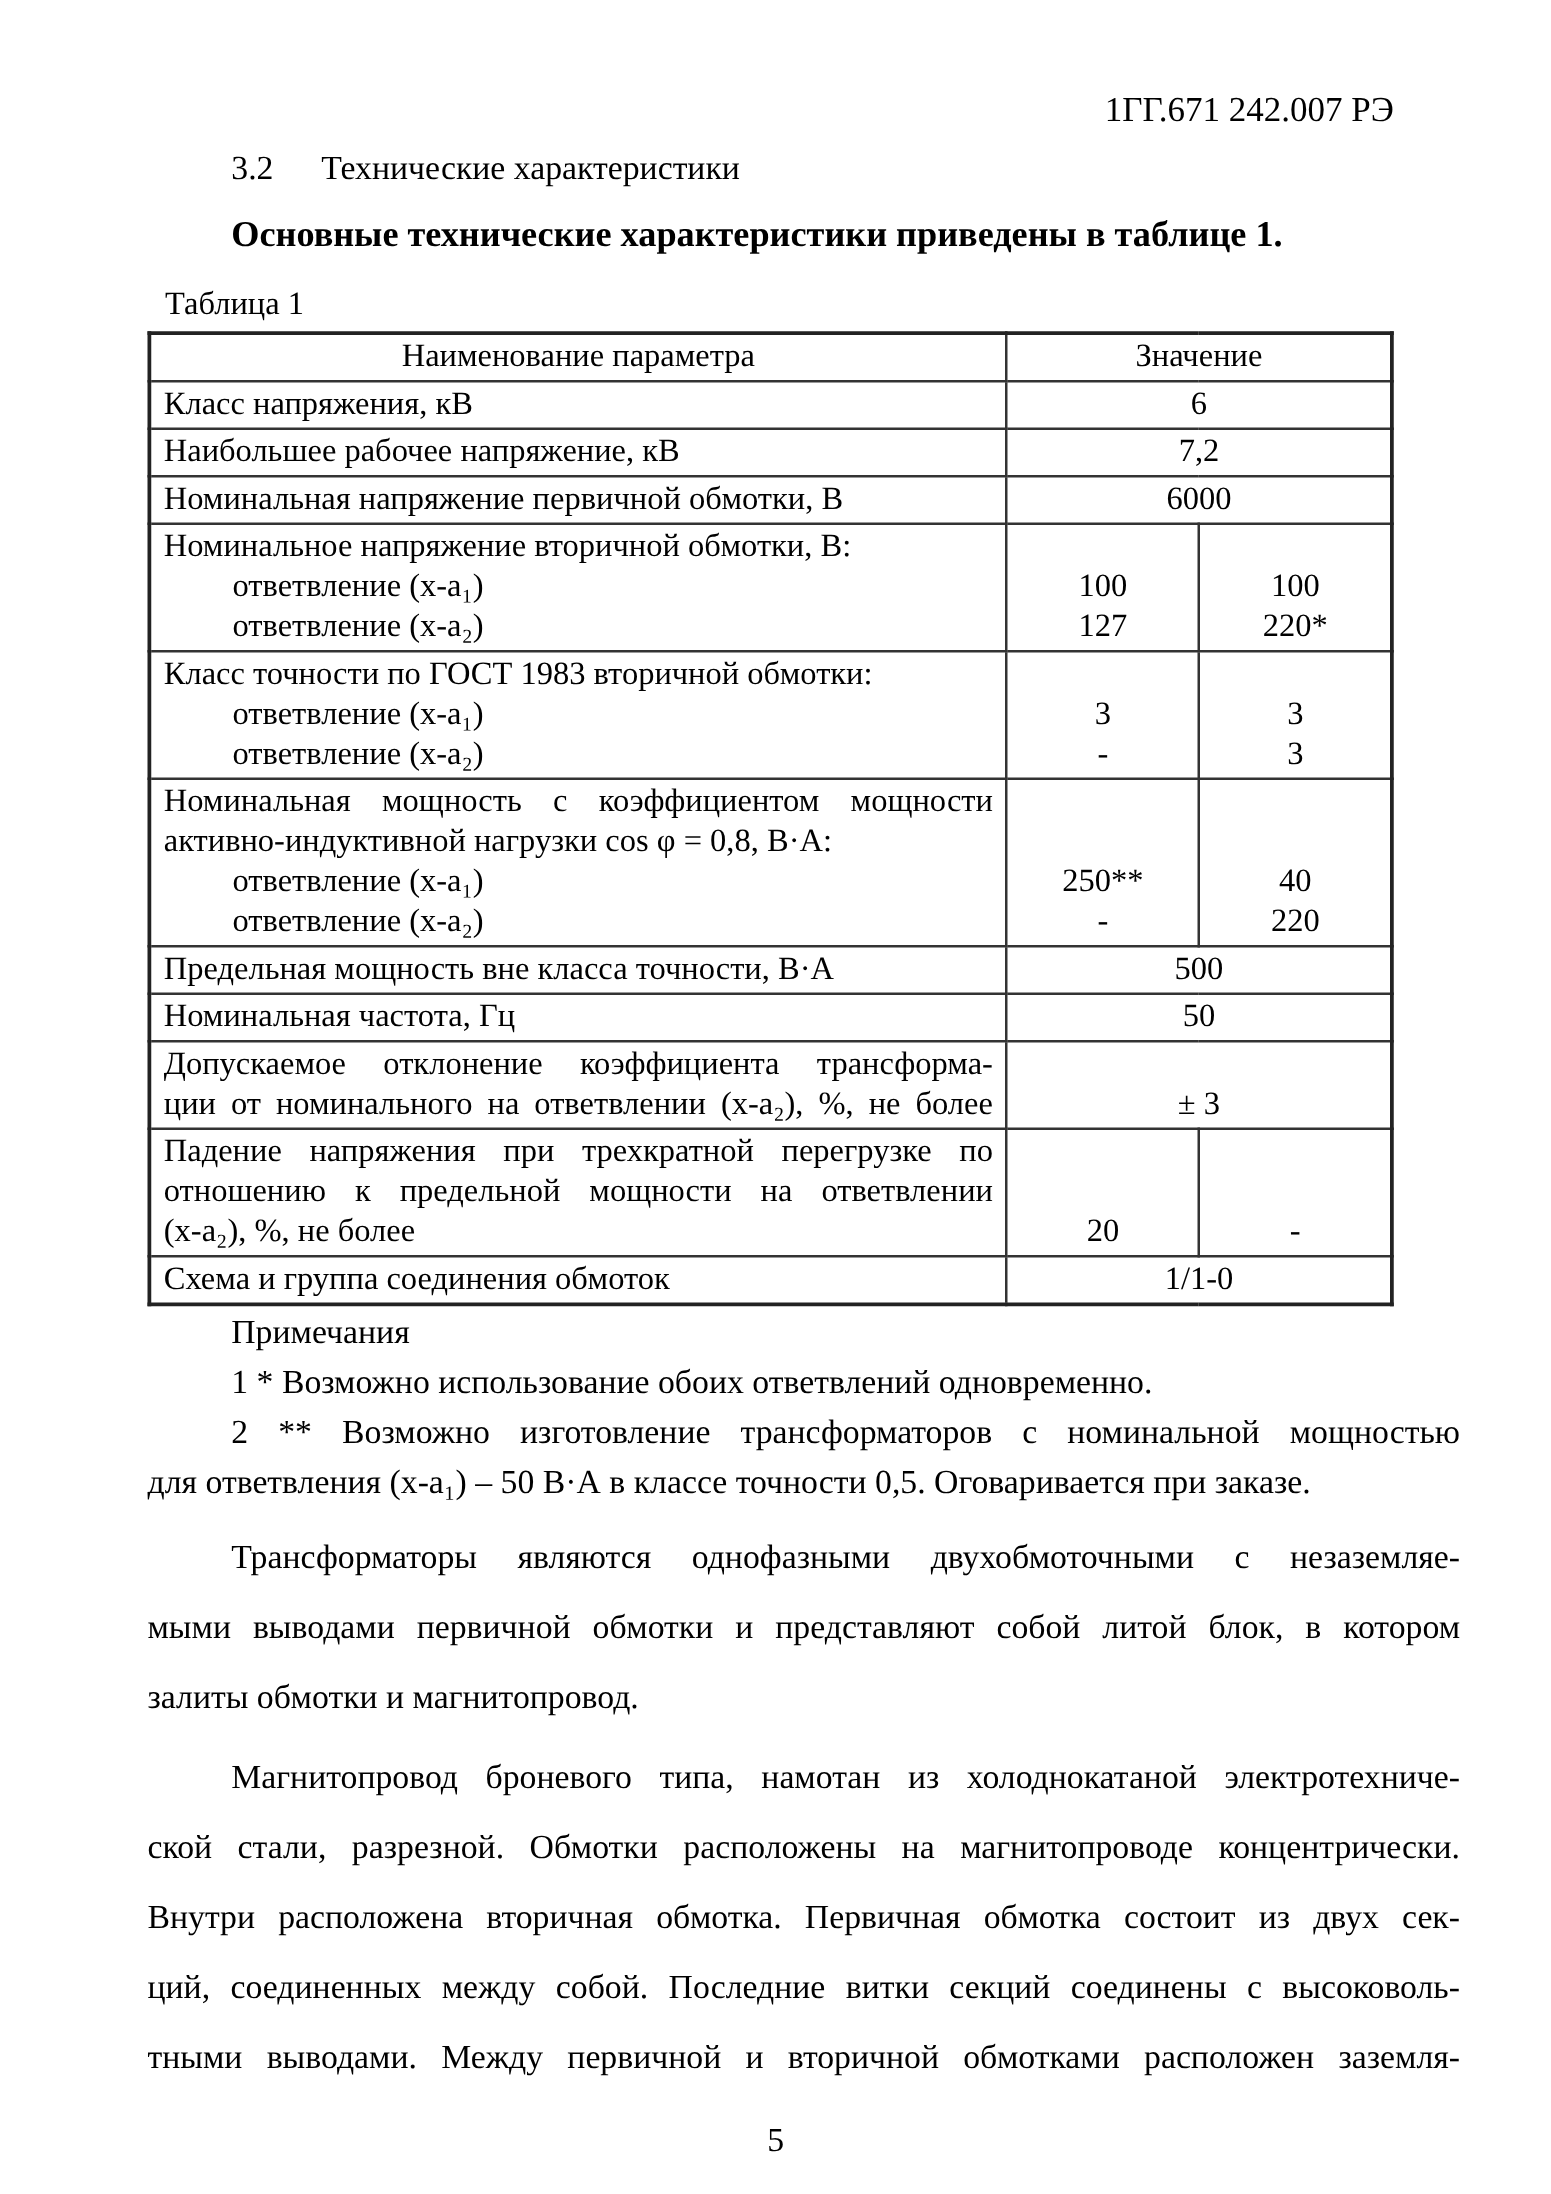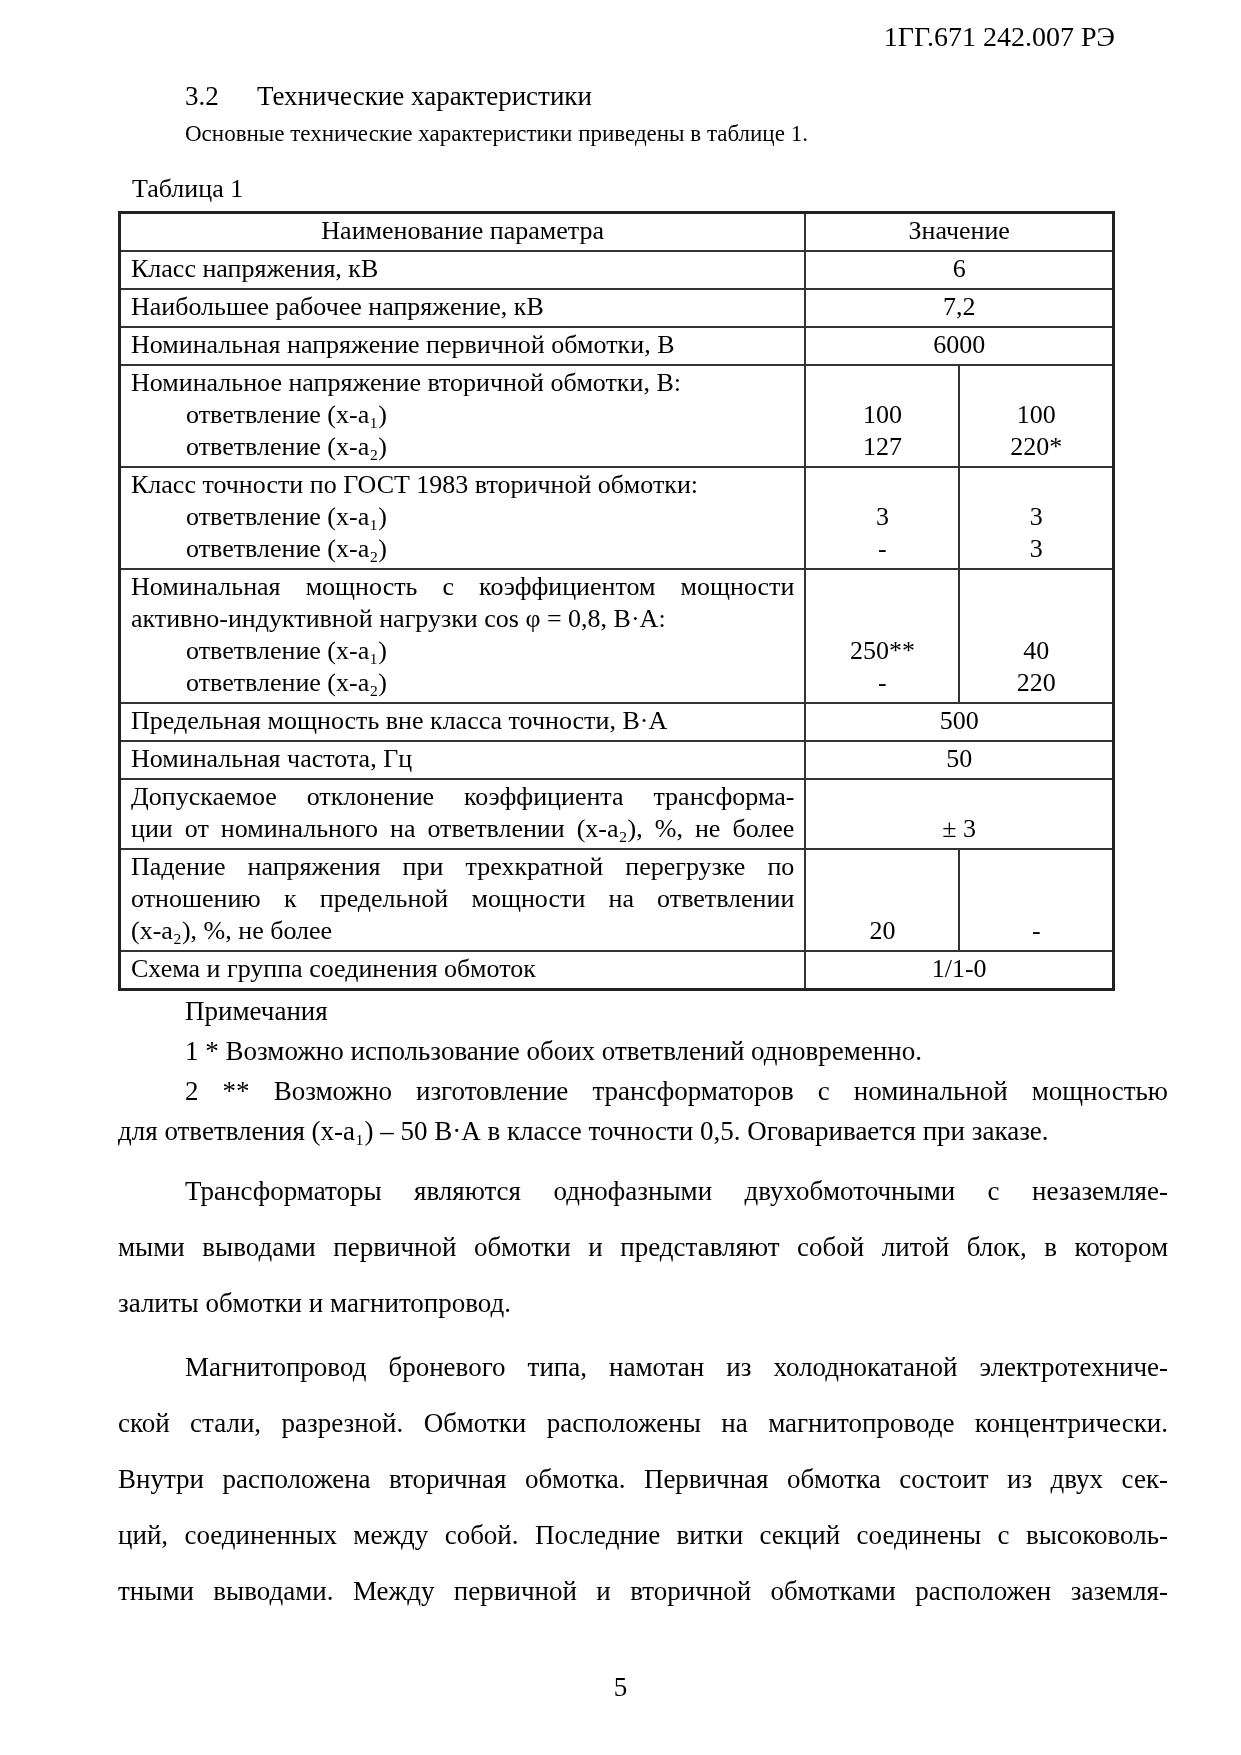--- a/index.html
+++ b/index.html
@@ -18,38 +18,40 @@
     position: relative;
     width: 1241px;
     height: 1755px;
     background: #fff;
   }
   .content {
     margin-left: 118px;
     width: 1050px;
   }
   .doc-number {
-    padding-top: 21px;
+    padding-top: 48px;
     text-align: right;
     padding-right: 53px;
     font-size: 28px;
     line-height: 32px;
+    margin-top: 25px;
   }
   .sec-heading {
-    margin-top: 26px;
+    margin-top: 12px;
     padding-left: 67px;
     font-size: 27px;
     line-height: 34px;
   }
   .sec-num { display: inline-block; min-width: 72px; }
   .intro-line {
-    margin-top: 4px;
+    margin-top: 20px;
     padding-left: 67px;
-    font-size: 23px;
+    font-size: 29px;
     line-height: 34px;
+    font-weight: bold;
   }
   .table-label {
     margin-top: 22px;
     padding-left: 14px;
     font-size: 26px;
     line-height: 32px;
   }
   table.spec {
     margin-top: 6px;
     border-collapse: collapse;

